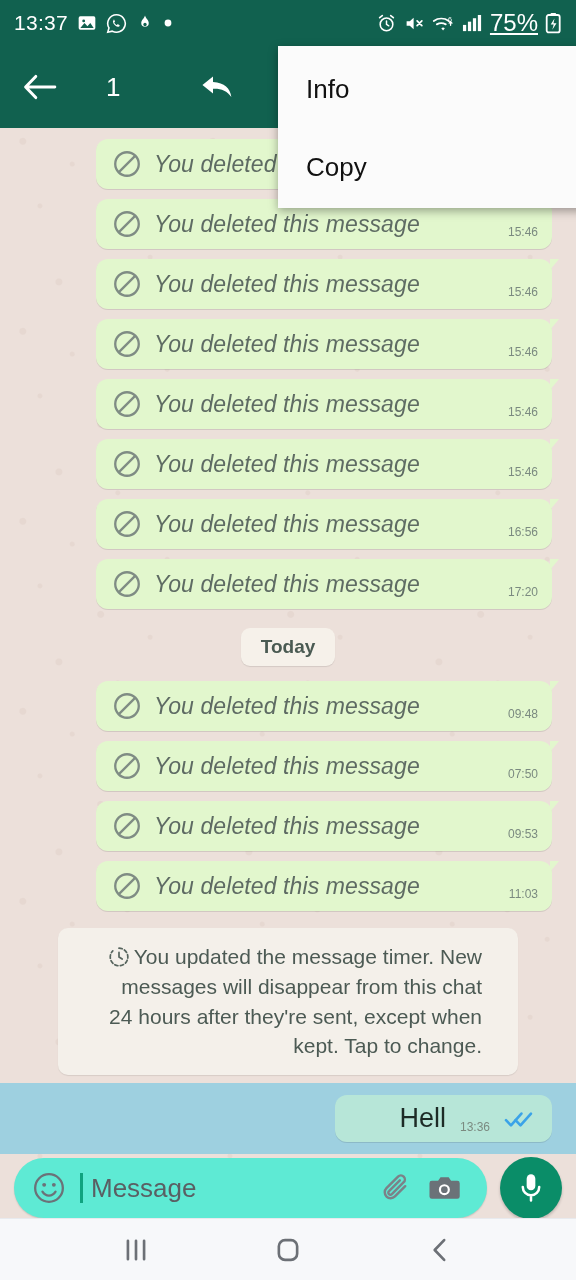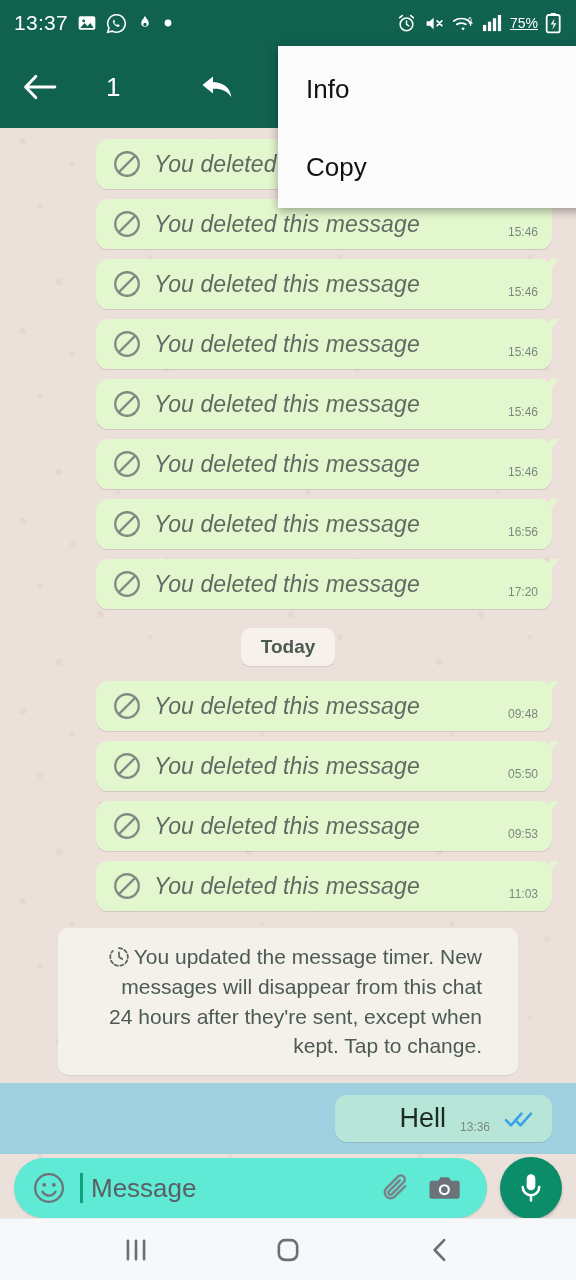--- a/index.html
+++ b/index.html
@@ -12,21 +12,21 @@
   }
 
   
   .status-bar{
     height:46px; background:#11614f; display:flex; align-items:center;
     padding:16px 14px; color:#ffffff; position:relative; z-index:5;
   }
   .sb-left{ display:flex; align-items:center; gap:9px; }
   .sb-clock{ font-size:21px; letter-spacing:.3px; font-weight:400; }
   .sb-right{ margin-left:auto; display:flex; align-items:center; gap:7px; }
-  .sb-pct{ font-size:14px;text-decoration:underline; }
+  .sb-pct{ font-size:24px;text-decoration:underline; }
   .ico{ display:inline-flex; align-items:center; justify-content:center; }
 
   
   .toolbar{
     height:82px; background:#11614f; display:flex; align-items:center;
     padding:0 22px; color:#fff; position:relative; z-index:4;
   }
   .tb-count{ font-size:26px; margin-left:48px; font-weight:400; }
   .tb-reply{ margin-left:78px; }
 
@@ -359,21 +359,21 @@
     <div class="row">
       <div class="bubble">
           <span class="tail"></span>
         <span class="ico">
             <svg width="30" height="30" viewBox="0 0 26 26">
               <circle cx="13" cy="13" r="10.2" fill="none" stroke="#7f8c84" stroke-width="2"></circle>
               <path d="M6.2 19.8L19.8 6.2" stroke="#7f8c84" stroke-width="2"></path>
             </svg>
           </span>
         <span class="del-text">You deleted this message</span>
-        <span class="time">05:50</span>
+        <span class="time">07:50</span>
       </div>
     </div>
 
     <div class="row">
       <div class="bubble">
           <span class="tail"></span>
         <span class="ico">
             <svg width="30" height="30" viewBox="0 0 26 26">
               <circle cx="13" cy="13" r="10.2" fill="none" stroke="#7f8c84" stroke-width="2"></circle>
               <path d="M6.2 19.8L19.8 6.2" stroke="#7f8c84" stroke-width="2"></path>

